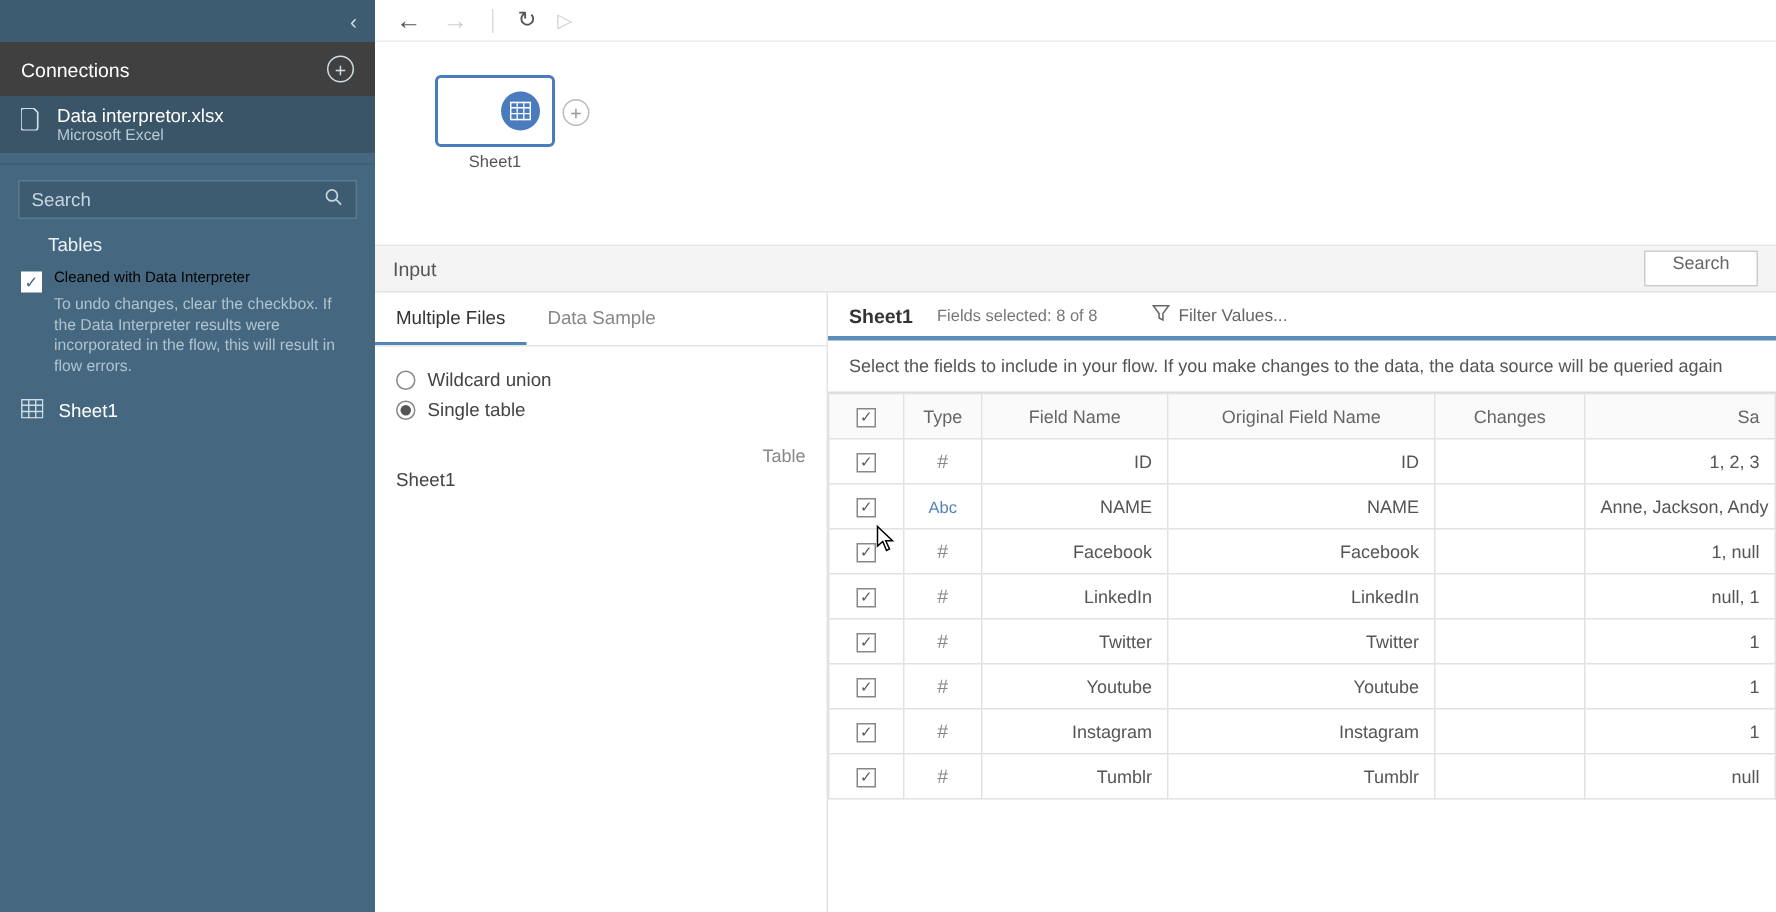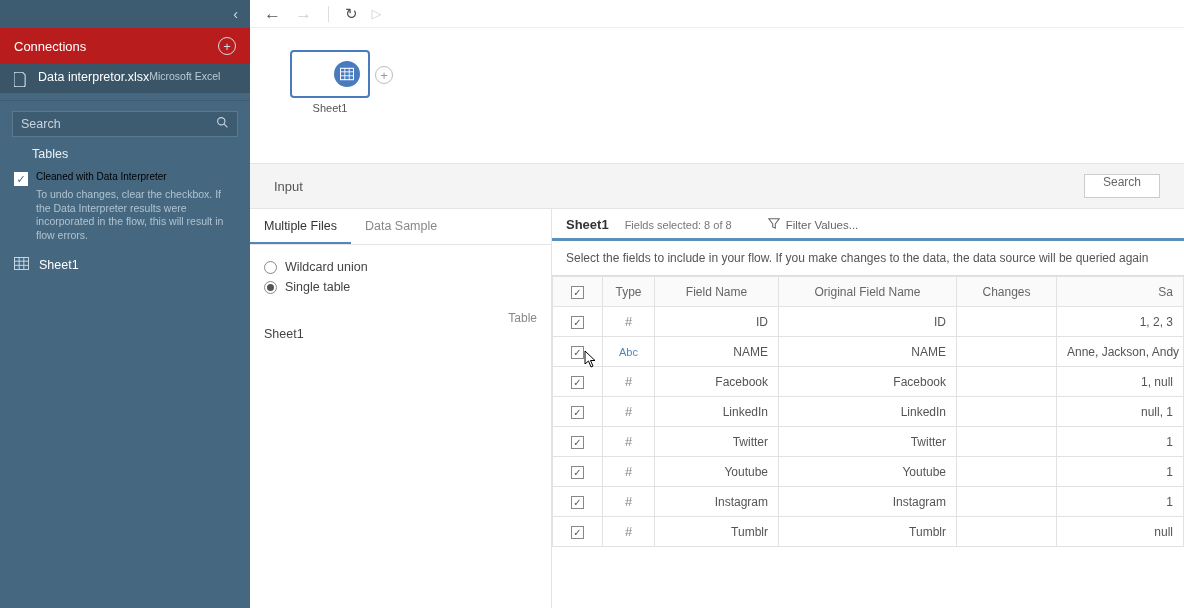--- a/index.html
+++ b/index.html
@@ -5,28 +5,28 @@
 * { box-sizing: border-box; margin: 0; padding: 0; font-family: -apple-system, BlinkMacSystemFont, "Segoe UI", Arial, sans-serif; }
 html, body { width: 1184px; height: 608px; overflow: hidden; background: #fff; }
 
 .app { display: flex; width: 100%; height: 100%; }
 
 
 .sidebar { width: 250px; background: #456880; color: #fff; display: flex; flex-direction: column; }
 .sidebar-top { height: 28px; background: #3d5c72; display: flex; justify-content: flex-end; align-items: center; padding-right: 12px; }
 .sidebar-top .chevron { color: #d0dde5; font-size: 14px; }
 
-.conn-header { height: 36px; display: flex; align-items: center; justify-content: space-between; padding: 0 14px; background: #b91c1c; }
+.conn-header { height: 36px; display: flex; align-items: center; justify-content: space-between; padding: 0 14px; background: #404040; }
 .conn-header span { font-size: 13px; }
 .conn-header .plus-circle { width: 18px; height: 18px; border: 1.5px solid #d0dde5; border-radius: 50%; display: flex; align-items: center; justify-content: center; font-size: 13px; line-height: 1; color: #d0dde5; }
 
 .conn-item { background: #3a5567; padding: 6px 14px; display: flex; align-items: flex-start; gap: 10px; }
 .conn-item .file-icon { width: 14px; display:flex; margin-top:2px; }
 .conn-item .file-icon svg { width: 13px; height: 15px; }
-.conn-item .file-text { display:flex; flex-direction:row; }
+.conn-item .file-text { display:flex; flex-direction:column; }
 .conn-item .file-name { font-size: 12.5px; color: #fff; }
 .conn-item .file-sub { font-size: 10.5px; color: #b9cbd6; }
 
 .sidebar-sep { height: 8px; background: #456880; border-bottom: 1px solid #3d5c72; }
 
 .search-wrap { padding: 10px 12px 8px; }
 .search-box { height: 26px; background: #3d5c72; border: 1px solid #5a7a90; display:flex; align-items:center; padding: 0 8px; justify-content:space-between; }
 .search-box span { font-size: 12.5px; color: #c6d5df; }
 .search-box .mag { color: #c6d5df; }
 
@@ -52,21 +52,21 @@
 .toolbar .play { color:#cfcfcf; font-size:13px; }
 
 .canvas { height: 135px; background:#fff; position:relative; }
 .flow-node { position:absolute; left: 40px; top: 22px; width: 80px; text-align:center; }
 .flow-box { width: 80px; height: 48px; border: 2px solid #4a7bbf; border-radius: 4px; display:flex; align-items:center; justify-content:flex-end; padding-right:8px; background:#fff; }
 .flow-circle { width: 26px; height:26px; border-radius:50%; background:#4a7bbf; display:flex; align-items:center; justify-content:center; }
 .flow-circle svg { width:14px; height:14px; }
 .flow-label { font-size: 11px; color:#555; margin-top:4px; }
 .flow-plus { position:absolute; left: 125px; top: 38px; width:18px; height:18px; border:1px solid #bbb; border-radius:50%; display:flex; align-items:center; justify-content:center; font-size:13px; color:#999; background:#fff;}
 
-.panel-header { height: 46px; background:#f4f4f4; border-top:1px solid #e4e4e4; border-bottom:1px solid #e4e4e4; display:flex; align-items:center; justify-content:space-between; padding: 0 24px; }
+.panel-header { height: 32px; background:#f4f4f4; border-top:1px solid #e4e4e4; border-bottom:1px solid #e4e4e4; display:flex; align-items:center; justify-content:space-between; padding: 0 12px; }
 .panel-header .title { font-size:13px; color:#555; }
 .panel-header .search-btn { height:24px; border:1px solid #ccc; background:#fff; padding: 0 18px; font-size:12px; color:#666; }
 
 .panel-body { flex:1; display:flex; overflow:hidden; }
 .left-pane { width: 302px; border-right:1px solid #e4e4e4; padding: 0; display:flex; flex-direction:column; }
 .tabs { display:flex; border-bottom:1px solid #e4e4e4; }
 .tab { padding: 10px 14px 9px; font-size: 12.5px; color:#888; cursor:pointer; }
 .tab.active { color:#333; border-bottom: 2px solid #5585b8; }
 .radio-group { padding: 12px 14px 4px; }
 .radio-row { display:flex; align-items:center; gap:8px; font-size:12.5px; color:#444; padding:3px 0;}

